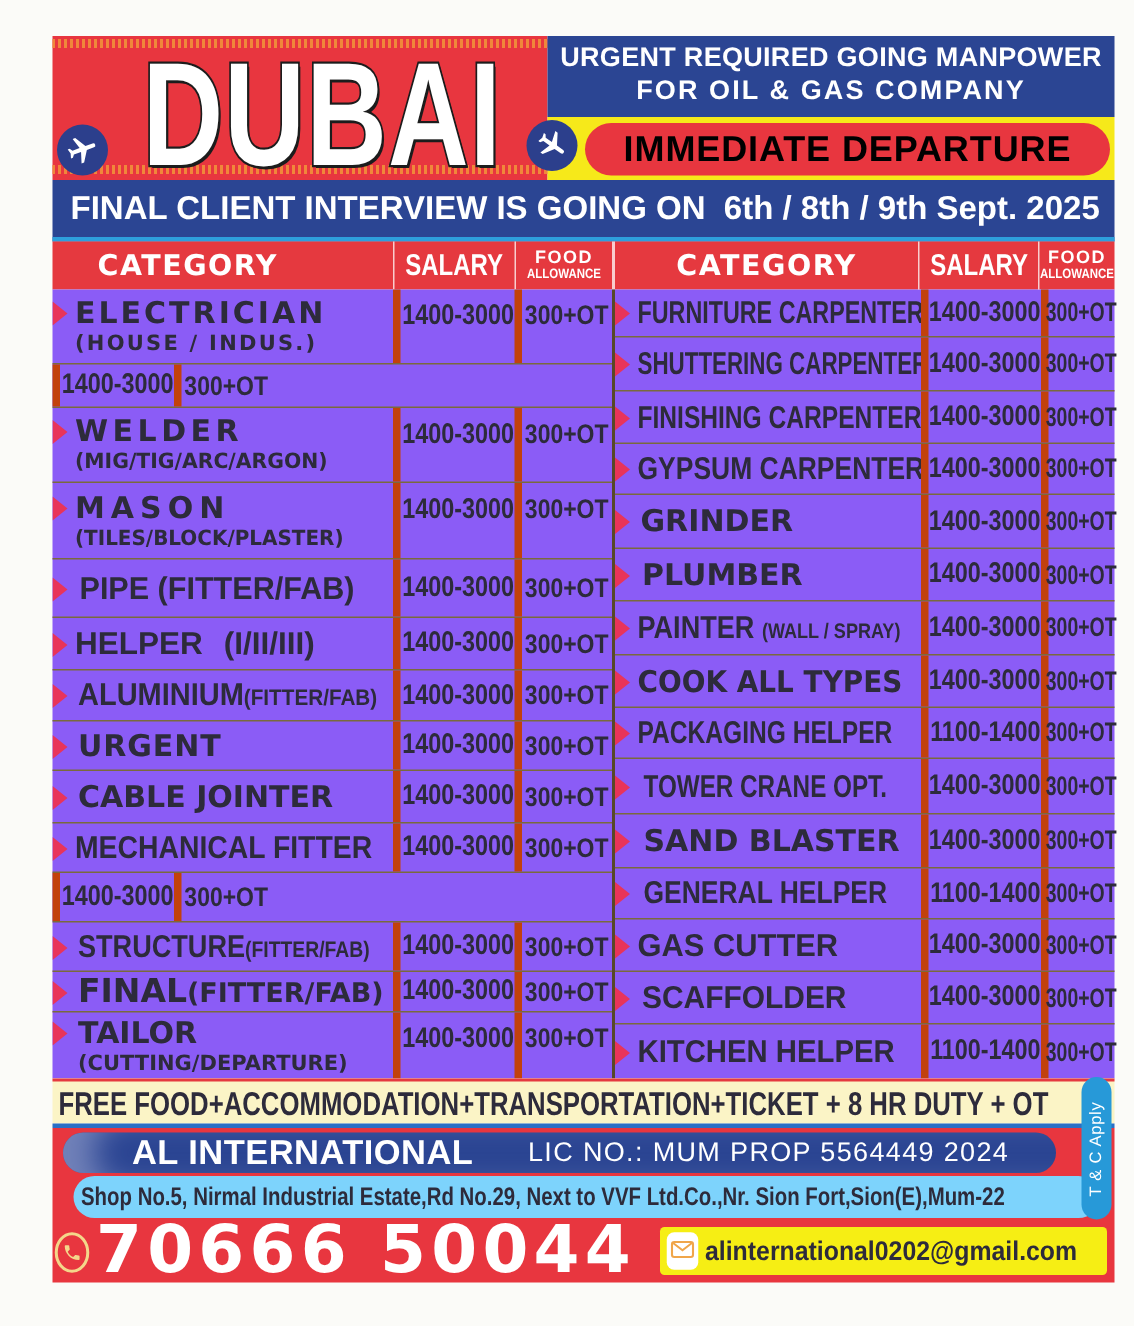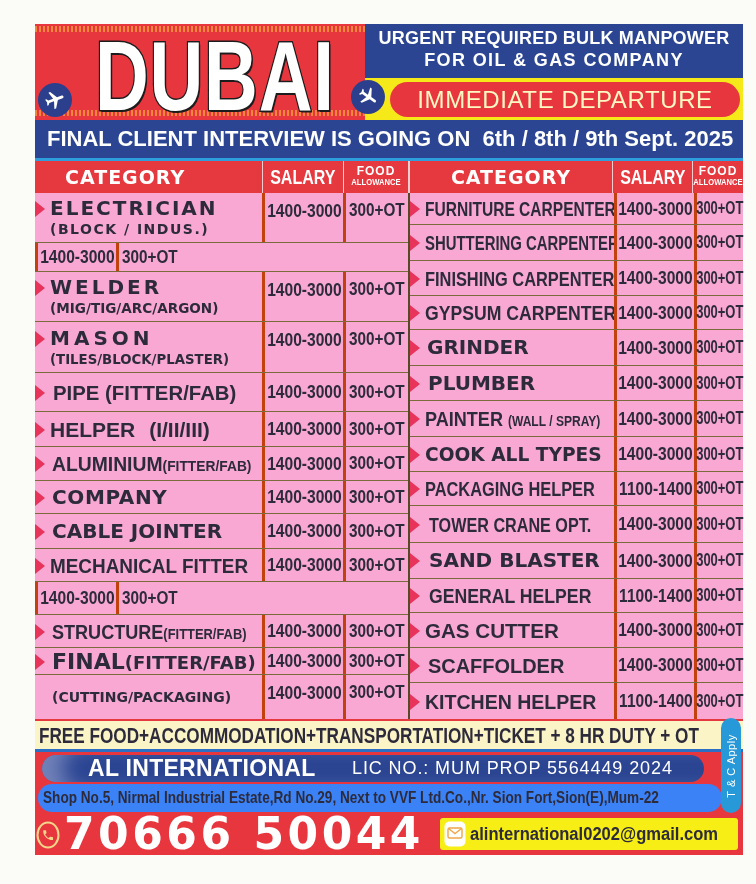--- a/index.html
+++ b/index.html
@@ -21,45 +21,45 @@
   }
   .plane-circle { width:34px; height:34px; border-radius:50%; background:#2c3f8c;
     display:flex; align-items:center; justify-content:center; }
   .blue-box { left:365px; top:24px; width:378px; height:54px; background:#2b4593;
     color:#fff; text-align:center; font-weight:bold; font-size:18px; }
   .blue-box .l1 { position:absolute; left:0; right:0; top:29px; line-height:18px; letter-spacing:0.2px; }
   .blue-box .l1 { top:5px; }
   .blue-box .l2 { position:absolute; left:0; right:0; top:27px; line-height:18px; letter-spacing:1.4px; }
   .yellow-band { left:365px; top:78px; width:378px; height:42px; background:#f6e91a; }
   .depart-pill { left:390px; top:82px; width:350px; height:35px; border-radius:18px; background:#e8363f;
-    color:#fef9c3; font-weight:normal; font-size:24px; line-height:35px; text-align:center; letter-spacing:0.6px; }
+    color:#000000; font-weight:bold; font-size:24px; line-height:35px; text-align:center; letter-spacing:0.6px; }
   .interview { left:35px; top:120px; width:708px; height:38px; background:#2b4593;
     border-bottom:3px solid #2e9fdc; color:#fff; font-weight:bold; font-size:22px; line-height:38px;
     white-space:pre; padding-left:12px; box-sizing:content-box; width:696px; }
   
   .table { left:35px; top:161px; width:708px; }
   .thead { display:flex; height:32px; background:#e5393f; color:#fff; font-weight:bold; }
   .th { box-sizing:border-box; height:32px; display:flex; align-items:center; justify-content:center;
     border-left:1px solid rgba(255,255,255,0.75); overflow:visible; white-space:nowrap; }
   .th:first-child { border-left:none; }
   .th-cat { font-family:"DejaVu Sans", sans-serif; font-size:19px; letter-spacing:1px; }
   .th-sal span { display:inline-block; font-size:20px; transform:scaleX(0.8); }
   .th-food { flex-direction:column; line-height:11px; }
   .th-food .f1 { font-size:12px; letter-spacing:1px; }
   .th-food .f2 { font-size:9px; display:inline-block; transform:scaleX(0.85); }
-  .tbody { display:flex; background:#f9a8d4; }
+  .tbody { display:flex; background:#8b5cf6; }
   .col-l { width:373px; box-sizing:border-box; }
   .col-r { width:335px; box-sizing:border-box; border-left:2px solid #574827; }
   .row { display:flex; box-sizing:border-box; border-bottom:1px solid #7a6a3c; }
   .row:last-child { border-bottom:none; }
   .c-cat { position:relative; box-sizing:border-box; padding-left:15px; display:flex; flex-direction:column;
     justify-content:center; overflow:hidden; }
   .col-l .c-cat { width:227px; } .col-l .c-sal { width:81px; } .col-l .c-food { width:65px; }
   .col-r .c-cat { width:204px; } .col-r .c-sal { width:80px; } .col-r .c-food { width:49px; }
-  .c-sal, .c-food { box-sizing:border-box; border-left:3px solid #c2410c; display:flex;
+  .c-sal, .c-food { box-sizing:border-box; border-left:5px solid #c2410c; display:flex;
     align-items:center; justify-content:center; overflow:visible; }
   .row.two .c-sal, .row.two .c-food { align-items:flex-start; padding-top:7px; }
   .line1 { position:relative; height:23px; line-height:23px; white-space:nowrap; }
   .line2 { height:18px; line-height:18px; white-space:nowrap; }
   .bullet { position:absolute; left:-15px; top:4px; width:0; height:0;
     border-left:10px solid #e8345a; border-top:8px solid transparent; border-bottom:8px solid transparent; }
   .bullet-inline { display:inline-block; width:0; height:0; margin:0 2px 0 3px; vertical-align:-1px;
     border-left:9px solid #e8345a; border-top:8px solid transparent; border-bottom:8px solid transparent; }
   .nm { display:inline-block; white-space:nowrap; font-weight:bold; color:#2d2b3b;
     transform-origin:left center; transform:scaleX(var(--sx,1)); }
@@ -77,21 +77,21 @@
   .benefits { left:35px; top:719px; width:708px; height:30px; background:#fbf4c6; border-top:2px solid #e5393f;
     box-sizing:border-box; overflow:hidden; }
   .benefits span { position:absolute; left:4px; top:2px; font-weight:bold; font-size:22px; line-height:26px;
     white-space:nowrap; transform:scaleX(0.78); transform-origin:left center; color:#2d2b3b; }
   .blue-line { left:35px; top:749px; width:708px; height:3px; background:#2b6fc5; }
   .bottom-red { left:35px; top:752px; width:708px; height:103px; background:#e8363f; }
   .al-pill { left:42px; top:755px; width:662px; height:27px; border-radius:14px; background:#2b4593;
     box-shadow:inset 30px 0 20px -10px rgba(160,170,210,0.6); }
   .al-name { left:88px; top:755px; color:#fff; font-weight:bold; font-size:23px; line-height:27px; letter-spacing:0.3px; white-space:nowrap;text-align:center; }
   .al-lic { left:352px; top:755px; color:#fff; font-size:18px; line-height:27px; letter-spacing:0.9px; white-space:nowrap; }
-  .addr-pill { left:38px; top:784px; width:684px; height:28px; border-radius:14px; background:#3b82f6; overflow:hidden; }
+  .addr-pill { left:49px; top:784px; width:684px; height:28px; border-radius:14px; background:#7dd3fc; overflow:hidden; }
   .addr-pill span { position:absolute; left:5px; top:0; font-weight:bold; font-size:17px; line-height:28px;
     white-space:nowrap; transform:scaleX(0.8); transform-origin:left center; color:#2d2b3b; }
   .phone-icon { left:36px; top:821px; width:24px; height:28px; }
   .phone { left:64px; top:812px; font-family:"DejaVu Sans", sans-serif; font-weight:bold; font-size:44px;
     line-height:44px; color:#fff; letter-spacing:3.5px; white-space:nowrap; }
   .email-pill { left:440px; top:818px; width:298px; height:32px; background:#f6ee14; border-radius:3px; }
   .email-icon { left:444px; top:821px; width:22px; height:26px; }
   .email { left:470px; top:818px; font-weight:bold; font-size:18px; line-height:32px; color:#2d2b3b;
     white-space:nowrap; transform:scaleX(0.92); transform-origin:left center; }
   .tc-pill { left:721px; top:718px; width:20px; height:95px; border-radius:10px; background:#2799d8; }
@@ -107,21 +107,21 @@
 </div>
 <div class="abs dubai">DUBAI</div>
 
 <div class="abs plane-circle" style="left:38px; top:83px;">
   <svg width="22" height="22" viewBox="0 0 24 24" style="transform:rotate(70deg)">
     <path fill="#ffffff" d="M21 16v-2l-8-5V3.5a1.5 1.5 0 0 0-3 0V9l-8 5v2l8-2.5V19l-2 1.5V22l3.5-1 3.5 1v-1.5L13 19v-5.5z"></path>
   </svg>
 </div>
 
 <div class="abs blue-box">
-  <div class="l1">URGENT REQUIRED BULK MANPOWER</div>
+  <div class="l1">URGENT REQUIRED GOING MANPOWER</div>
   <div class="l2">FOR OIL &amp; GAS COMPANY</div>
 </div>
 <div class="abs yellow-band"></div>
 <div class="abs depart-pill">IMMEDIATE DEPARTURE</div>
 
 <div class="abs plane-circle" style="left:351px; top:80px;">
   <svg width="22" height="22" viewBox="0 0 24 24" style="transform:rotate(125deg)">
     <path fill="#ffffff" d="M21 16v-2l-8-5V3.5a1.5 1.5 0 0 0-3 0V9l-8 5v2l8-2.5V19l-2 1.5V22l3.5-1 3.5 1v-1.5L13 19v-5.5z"></path>
   </svg>
 </div>
@@ -148,21 +148,21 @@
     </div>
   </div>
 
   <div class="tbody">
 
     <div class="col-l">
 
       <div class="row two" style="height:50px">
         <div class="c-cat">
           <div class="line1"><span class="bullet"></span><span class="nm f-wide" style="letter-spacing:2px">ELECTRICIAN</span></div>
-          <div class="line2"><span class="sub" style="letter-spacing:1.5px">(BLOCK / INDUS.)</span></div>
+          <div class="line2"><span class="sub" style="letter-spacing:1.5px">(HOUSE / INDUS.)</span></div>
         </div>
         <div class="c-sal">
             <span class="sal">1400-3000</span>
           </div>
         <div class="c-food">
             <span class="food">300+OT</span>
           </div>
       </div>
 
       <div class="row" style="height:29px">
@@ -231,21 +231,21 @@
         <div class="c-sal">
             <span class="sal">1400-3000</span>
           </div>
         <div class="c-food">
             <span class="food">300+OT</span>
           </div>
       </div>
 
       <div class="row" style="height:33px">
         <div class="c-cat">
-          <div class="line1"><span class="bullet"></span><span class="nm f-wide" style="letter-spacing:0.6px; margin-left:2px">COMPANY</span></div>
+          <div class="line1"><span class="bullet"></span><span class="nm f-wide" style="letter-spacing:0.6px; margin-left:2px">URGENT</span></div>
         </div>
         <div class="c-sal">
             <span class="sal">1400-3000</span>
           </div>
         <div class="c-food">
             <span class="food">300+OT</span>
           </div>
       </div>
 
       <div class="row" style="height:35px">
@@ -300,21 +300,22 @@
         <div class="c-sal">
             <span class="sal">1400-3000</span>
           </div>
         <div class="c-food">
             <span class="food">300+OT</span>
           </div>
       </div>
 
       <div class="row two" style="height:44px">
         <div class="c-cat">
-          <div class="line2"><span class="sub" style="margin-left:2px">(CUTTING/PACKAGING)</span></div>
+          <div class="line1"><span class="bullet"></span><span class="nm f-wide" style="margin-left:2px">TAILOR</span></div>
+          <div class="line2"><span class="sub" style="margin-left:2px">(CUTTING/DEPARTURE)</span></div>
         </div>
         <div class="c-sal">
             <span class="sal">1400-3000</span>
           </div>
         <div class="c-food">
             <span class="food">300+OT</span>
           </div>
       </div>
     </div>
 

